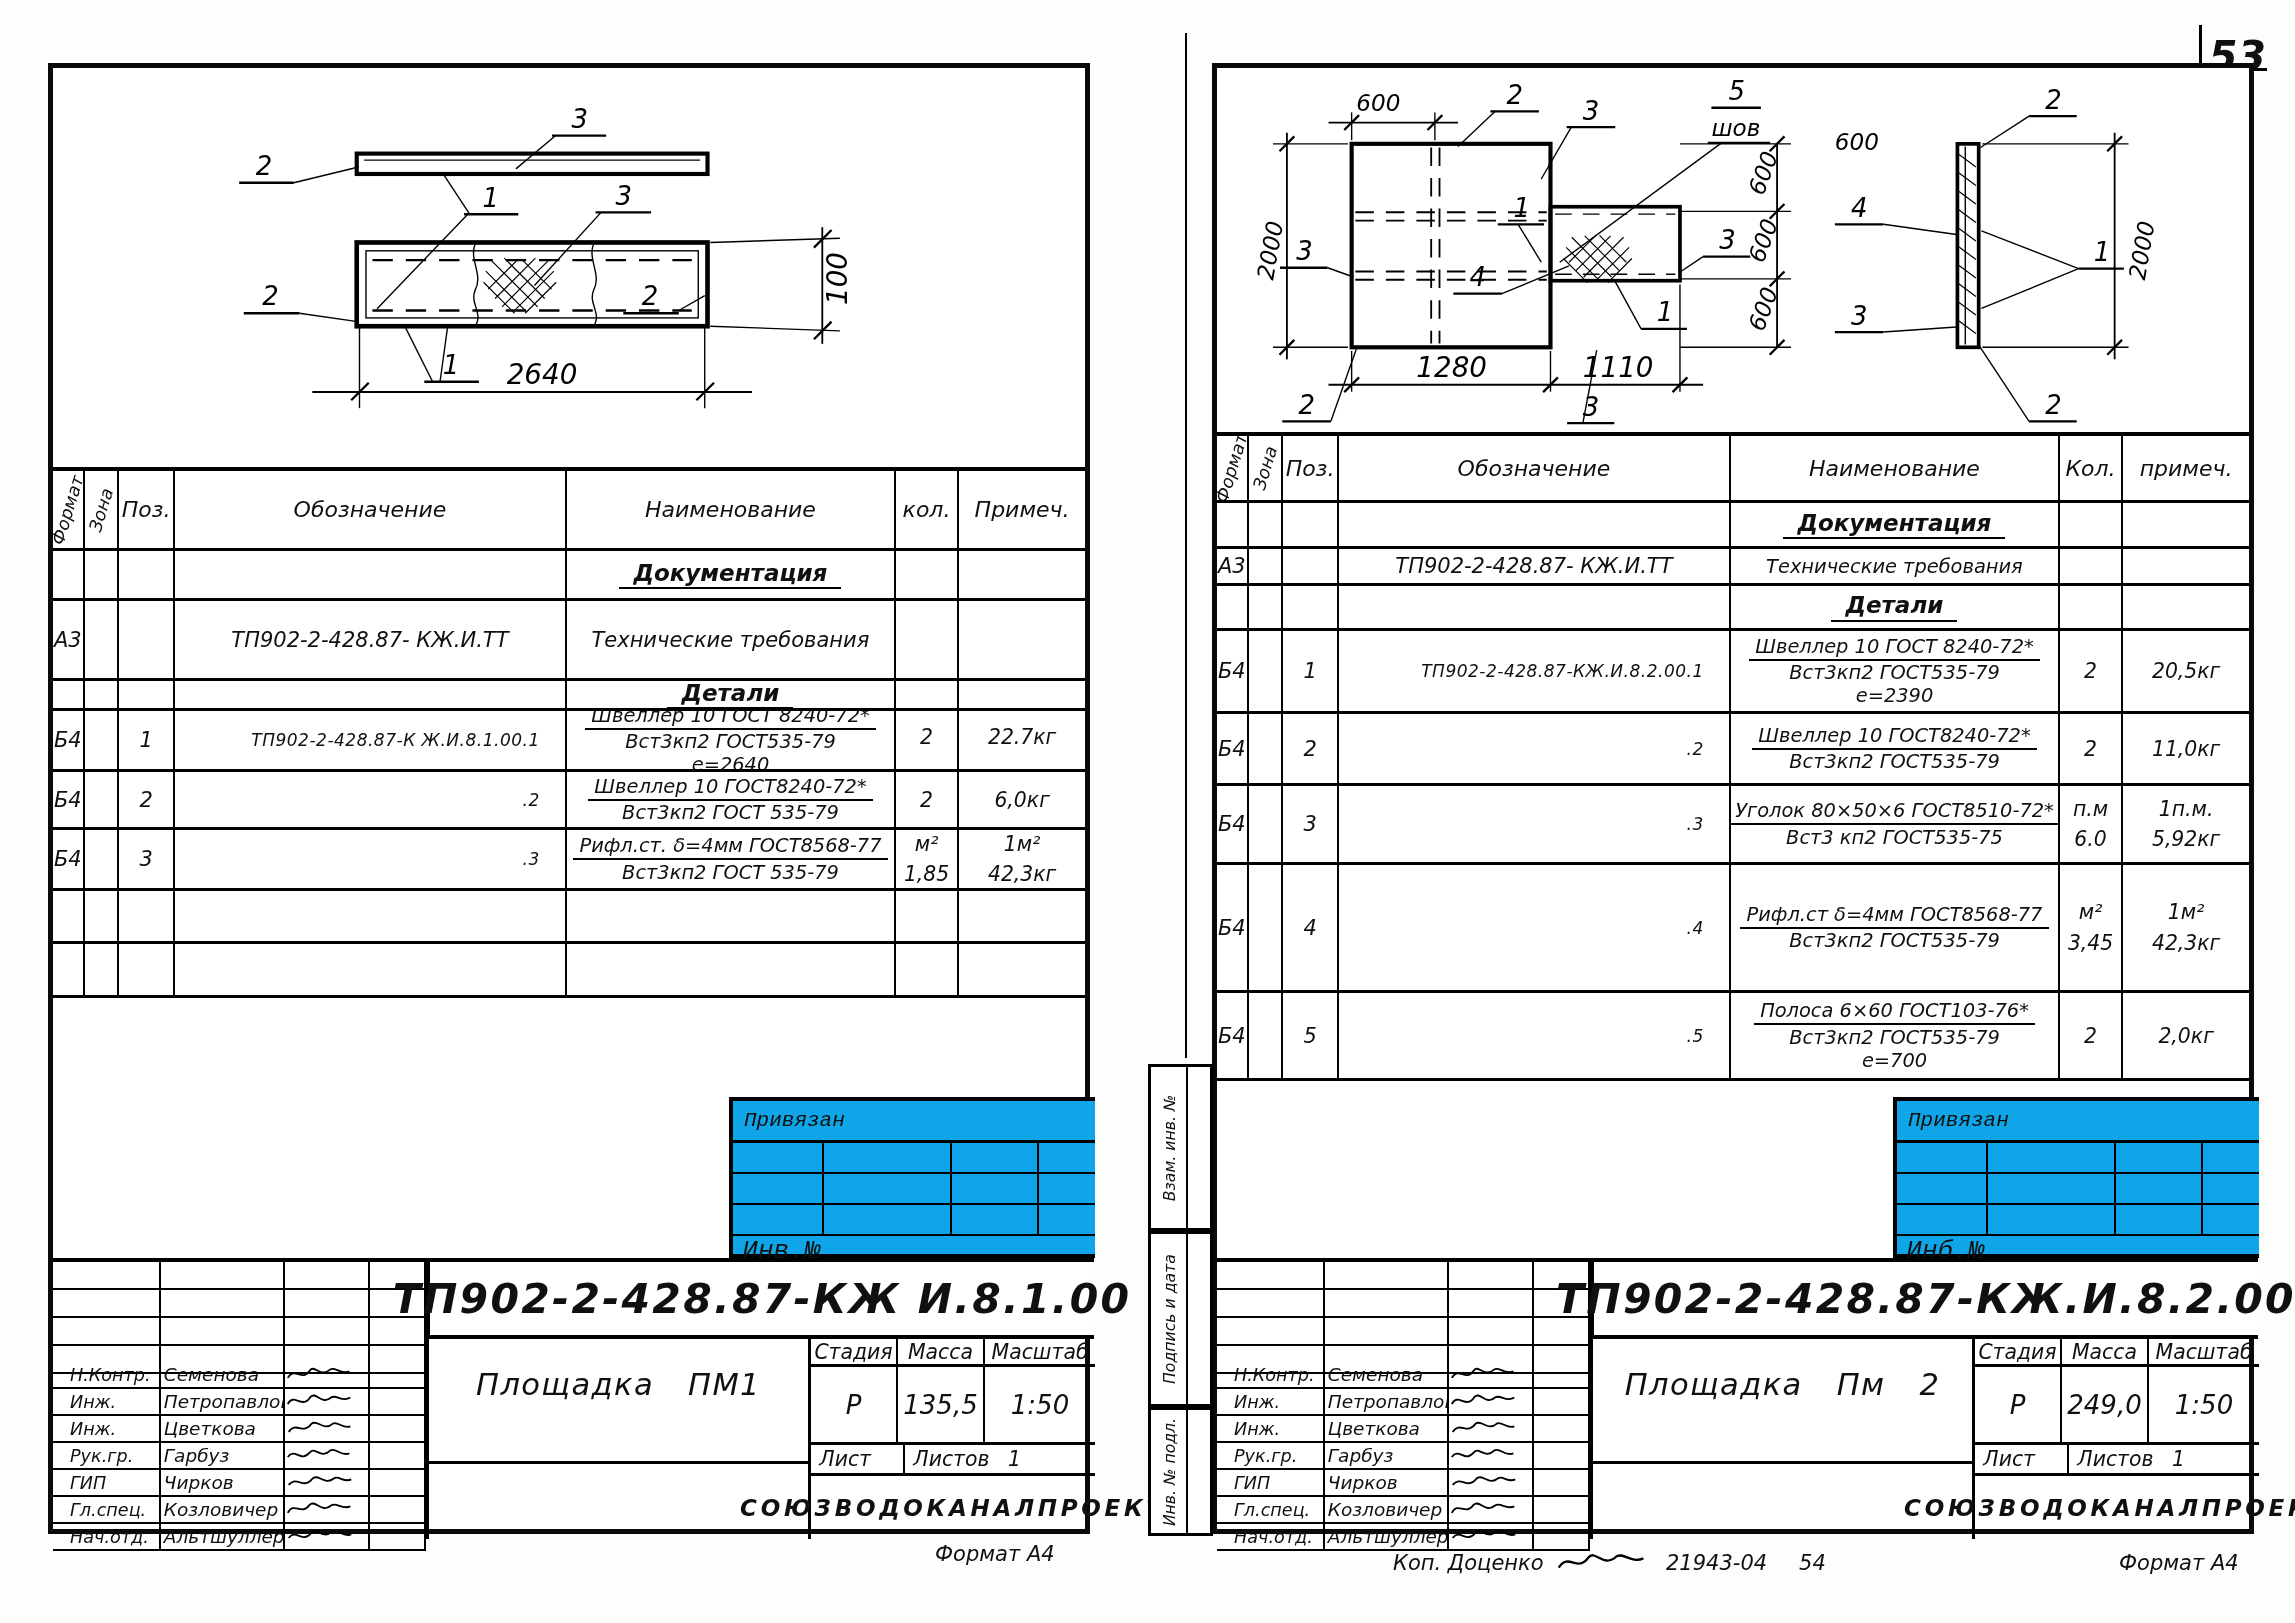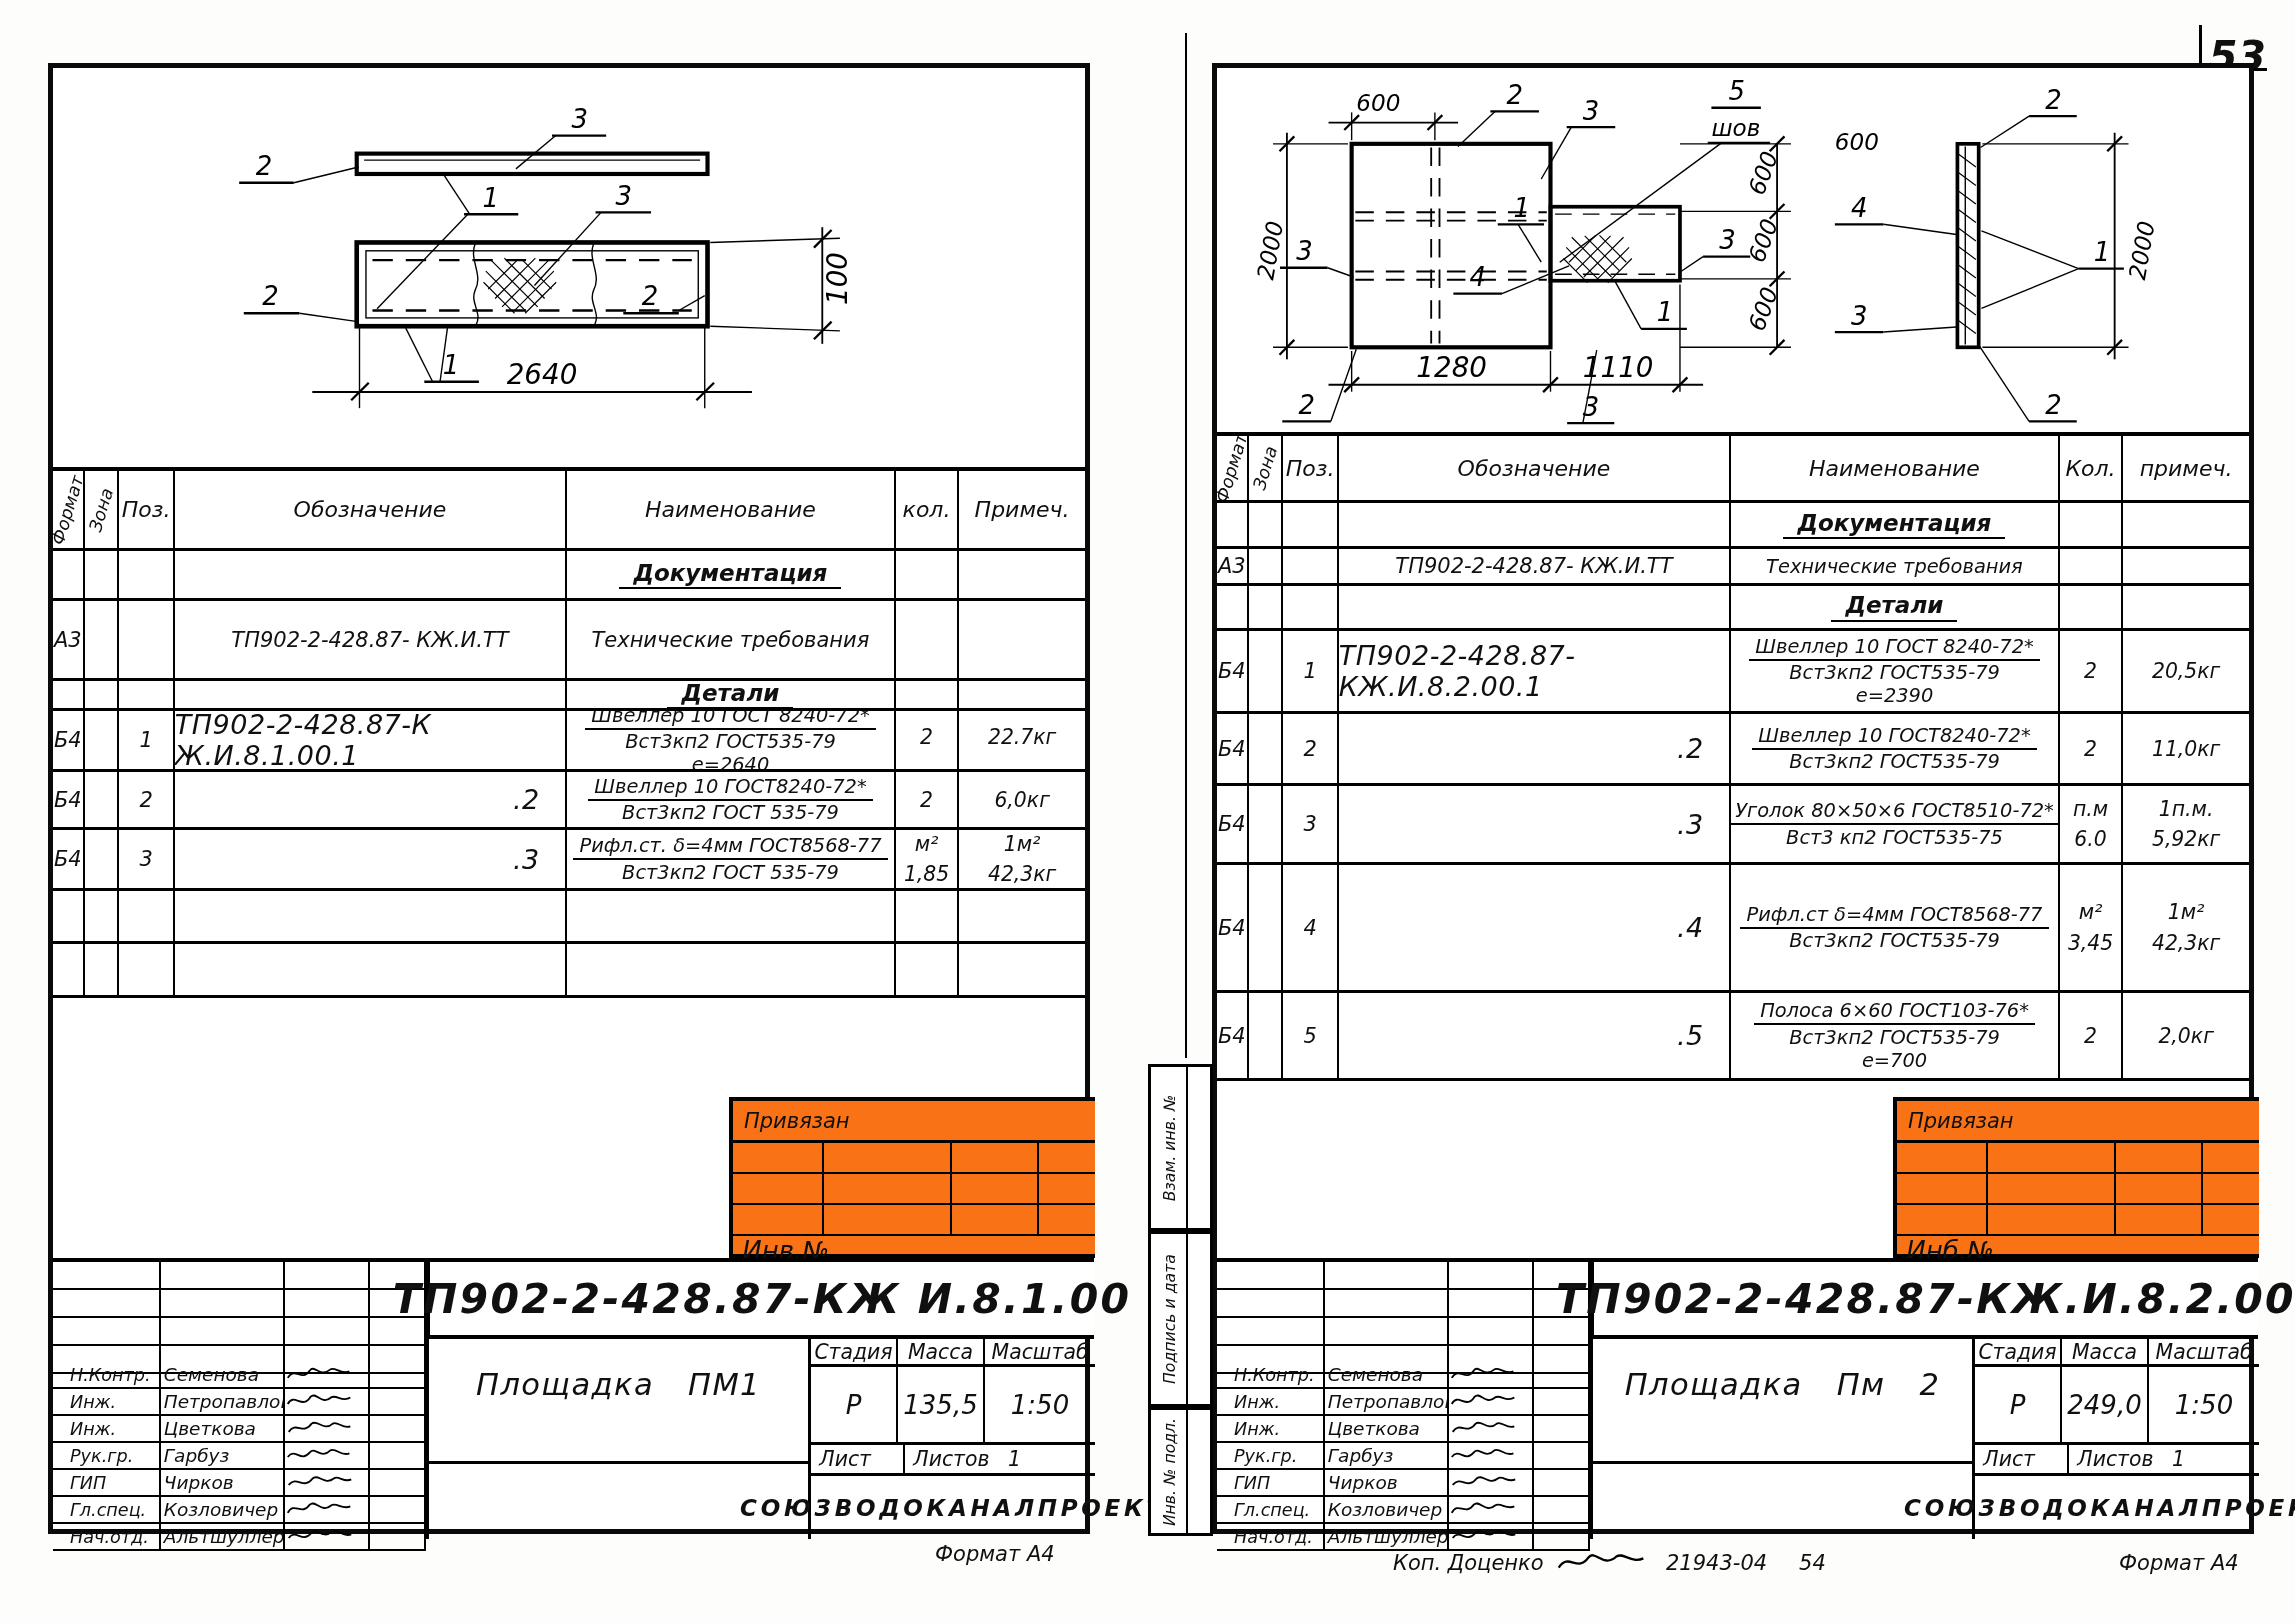--- a/index.html
+++ b/index.html
@@ -7,29 +7,29 @@
   .sheet{position:absolute;top:63px;width:1042px;height:1471px;border:5.6px solid #0a0a0a;box-sizing:border-box;background:#fff;font-style:italic;}
   #sheet1{left:48px;} #sheet2{left:1212px;}
   .abs{position:absolute;box-sizing:border-box;}
   
   .spec{position:absolute;left:0;right:0;border-top:4.2px solid #000;}
   .trow{display:flex;border-bottom:3.2px solid #000;box-sizing:border-box;}
   .c{border-right:2.8px solid #000;box-sizing:border-box;display:flex;align-items:center;justify-content:center;font-size:21px;overflow:hidden;}
   .w1{width:32px;} .w2{width:35px;} .w3{width:56px;} .w4{width:396px;} .w5{width:332px;} .w6{width:64px;} .w7{width:127px;border-right:none;}
   .hdr .c{font-size:22px;font-weight:500;}
   .vert{transform:rotate(-73deg);white-space:nowrap;font-size:17.6px;}
-  .desig{justify-content:flex-end;padding-right:25.4px;font-size:27px;letter-spacing:0.5px;}
+  .desig{justify-content:flex-end;padding-right:25.4px;font-size:17px;letter-spacing:0.5px;}
   .frac{flex-direction:column;justify-content:center;padding:1.9px 3.7px;}
   .frac .n1{border-bottom:2.3px solid #000;padding:0 6.5px 0.9px;font-size:19.4px;white-space:nowrap;}
   .frac .n2{font-size:19.4px;padding-top:0.9px;white-space:nowrap;}
   .frac .n3{font-size:19.4px;white-space:nowrap;}
   .stack{flex-direction:column;justify-content:center;gap:6.5px;font-size:20.4px;}
   .sec{font-size:23px;font-weight:600;border-bottom:2.8px solid #000;padding:0 14px 1.9px;}
   
-  .priv{border:4.2px solid #000;background:#f97316;}
+  .priv{border:4.2px solid #000;background:#0ea5e9;font-family:Liberation Mono, monospace;}
   .priv .phead{height:39px;border-bottom:3.2px solid #000;display:flex;align-items:center;padding-left:11px;font-size:21px;}
   .pgrid{display:grid;grid-template-columns:91px 128px 87px auto;}
   .pgrid div{height:29px;border-right:2.8px solid #000;border-bottom:2.8px solid #000;}
   .pgrid div:nth-child(4n){border-right:none;}
   .pfoot{height:29px;display:flex;align-items:center;padding-left:9.3px;font-size:26px;}
   
   .chgrid,.siggrid{display:grid;grid-template-columns:108px 124px 85px 56px;border-top:4.2px solid #000;}
   .chgrid div{height:26px;border-right:2.8px solid #000;border-bottom:2.8px solid #000;}
   .siggrid div{height:25px;border-right:2.8px solid #000;border-bottom:2.8px solid #000;display:flex;align-items:center;overflow:hidden;}
   .role{font-size:17.6px;padding-left:17px;white-space:nowrap;}

